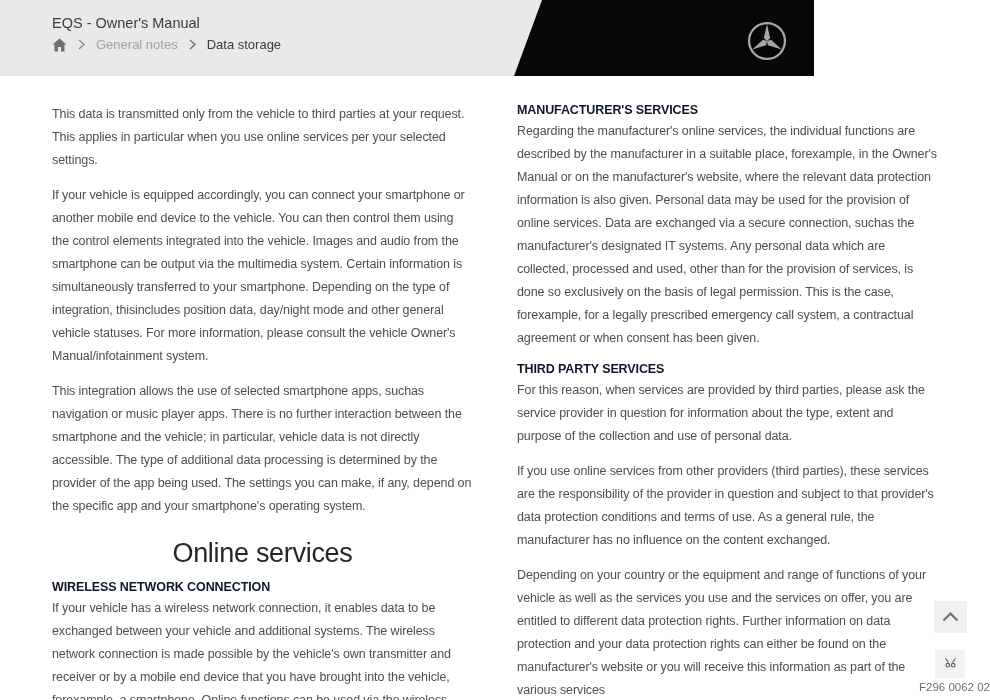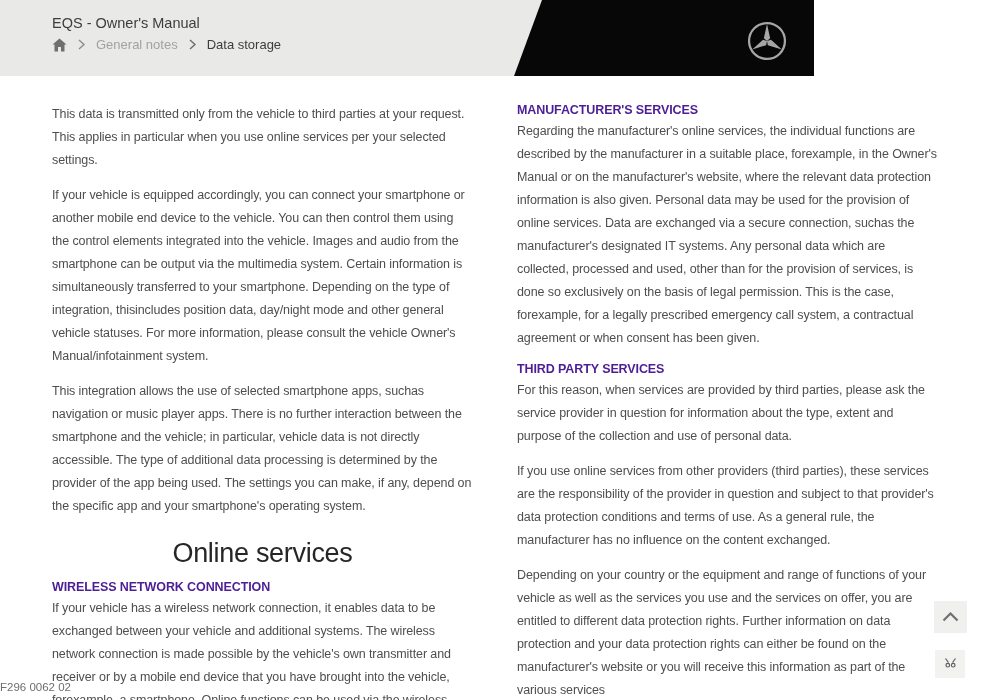--- a/index.html
+++ b/index.html
@@ -23,32 +23,32 @@
   .bc-icon{display:inline-flex;align-items:center;}
   
   .content{position:absolute;top:103px;left:52px;width:886px;display:flex;gap:44px;}
   .col{width:421px;}
   .col > :first-child{margin-top:0;}
   p.body{
     font-size:12.5px;line-height:23px;letter-spacing:-0.1px;
     color:#4e4e4e;margin:0 0 12px 0;
   }
   h3.caps{
-    font-size:12.5px;font-weight:bold;color:#4c1d95;
+    font-size:12.5px;font-weight:bold;color:#0f172a;
     margin:8px 0 3px 0;letter-spacing:-0.1px;
   }
   h3.caps.tight{white-space:nowrap;letter-spacing:-0.5px;font-size:12.2px;}
   h3.caps sup{font-size:8px;line-height:0;}
   h2.big{
     font-size:27px;font-weight:400;color:#262626;
     margin:20px 0 11px 0;letter-spacing:-0.3px;text-align:center;
   }
   
   .footer-code{
-    position:absolute;bottom:7px;left:0;width:990px;text-align:left;
+    position:absolute;bottom:7px;left:0;width:990px;text-align:right;
     font-size:11.5px;color:#6e6e6e;
   }
   
   .float-btn{
     position:absolute;display:flex;align-items:center;justify-content:center;
     background:#f0f0ee;border:none;padding:0;cursor:pointer;
   }
   .scroll-top-btn{right:23px;top:601px;width:33px;height:32px;}
   .tool-btn{right:25px;top:650px;width:30px;height:28px;background:#f2f2f0;}
 </style>

